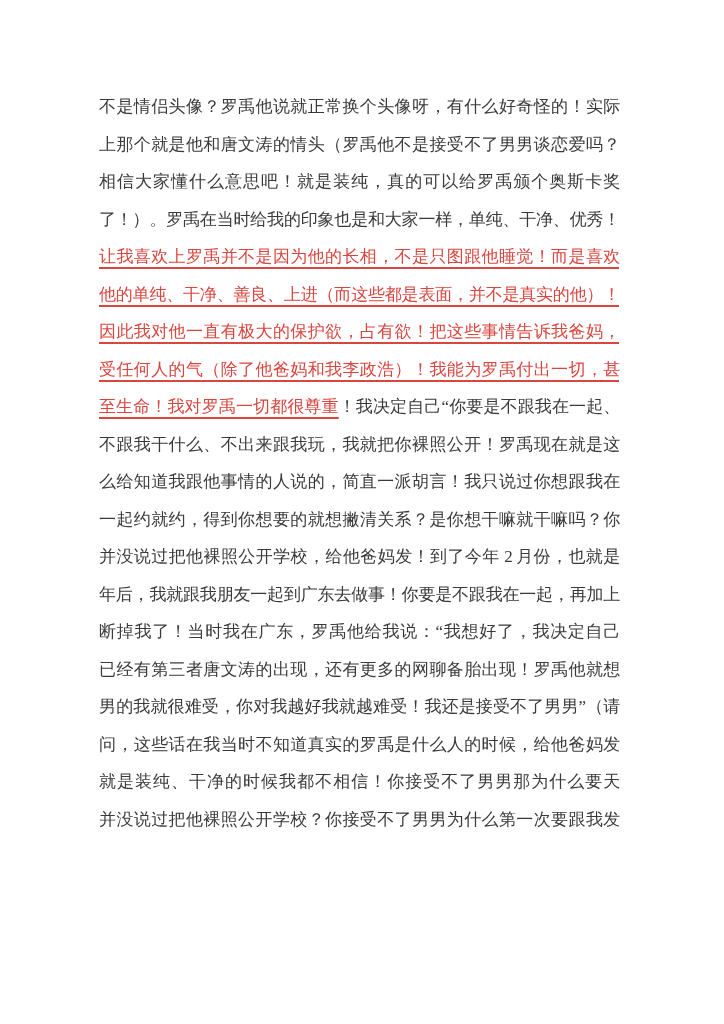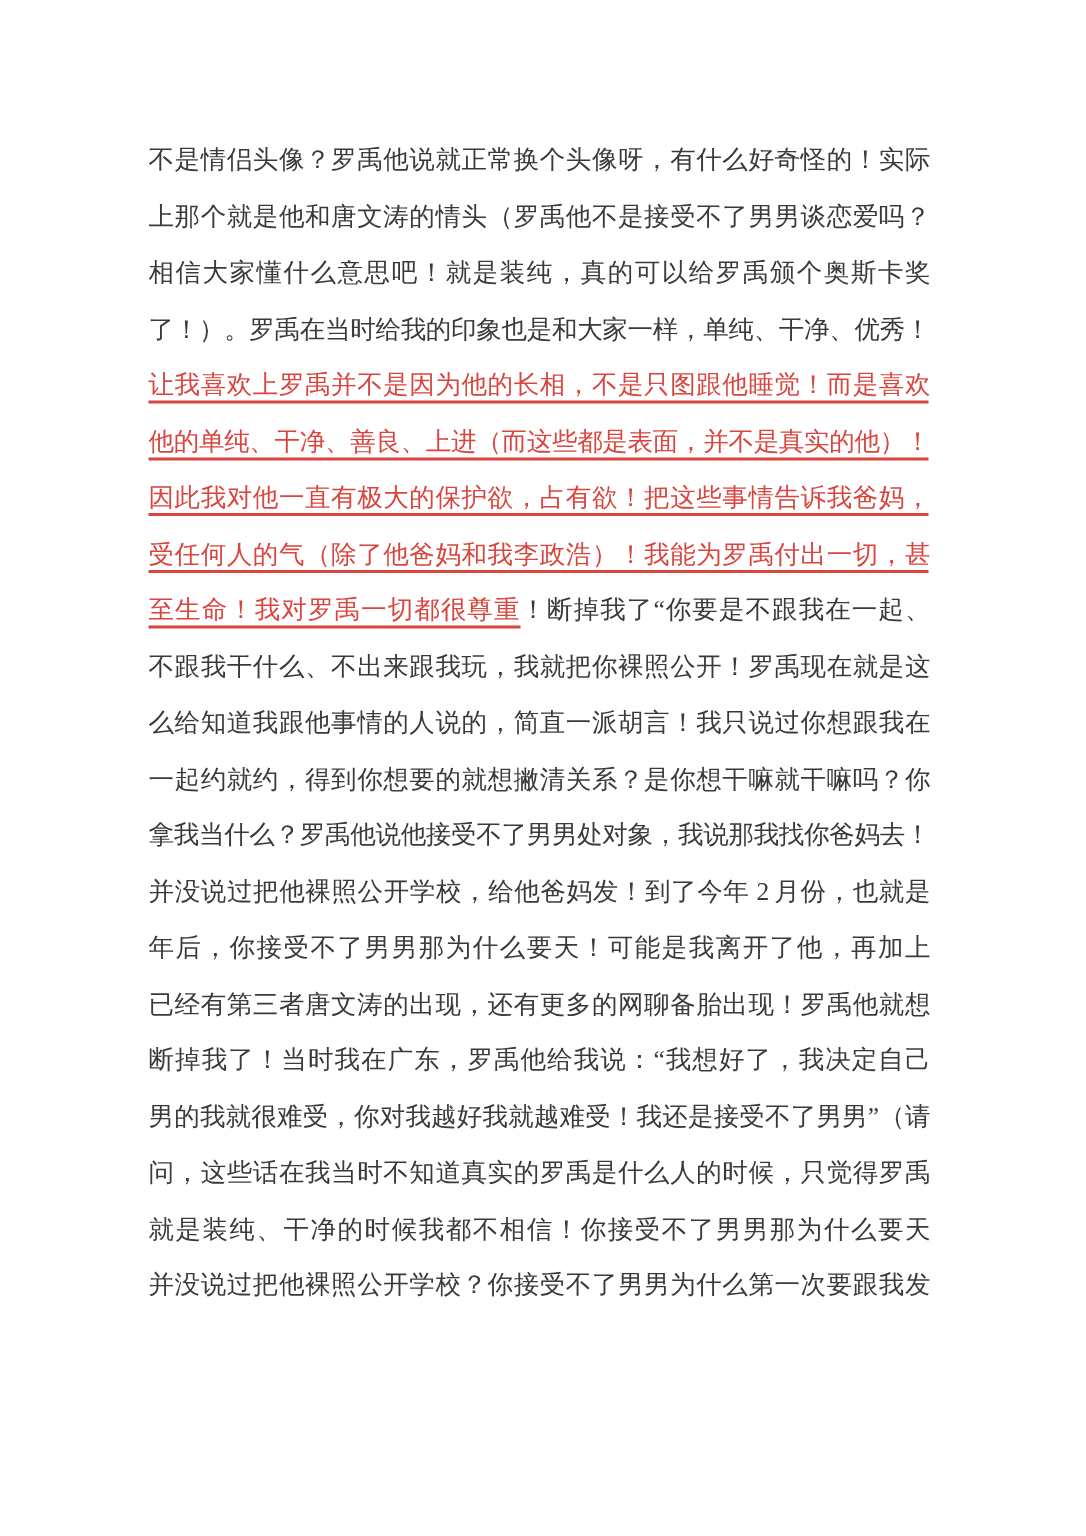--- a/index.html
+++ b/index.html
@@ -52,27 +52,26 @@
 <div class="doc-page">
   <div class="doc-text" id="doc-lines">
       <div class="line"><span class="seg">不是情侣头像？罗禹他说就正常换个头像呀，有什么好奇怪的！实际</span></div>
       <div class="line"><span class="seg">上那个就是他和唐文涛的情头（罗禹他不是接受不了男男谈恋爱吗？</span></div>
       <div class="line"><span class="seg">相信大家懂什么意思吧！就是装纯，真的可以给罗禹颁个奥斯卡奖</span></div>
       <div class="line"><span class="seg">了！）。罗禹在当时给我的印象也是和大家一样，单纯、干净、优秀！</span></div>
       <div class="line"><span class="seg red">让我喜欢上罗禹并不是因为他的长相，不是只图跟他睡觉！而是喜欢</span></div>
       <div class="line"><span class="seg red">他的单纯、干净、善良、上进（而这些都是表面，并不是真实的他）！</span></div>
       <div class="line"><span class="seg red">因此我对他一直有极大的保护欲，占有欲！把这些事情告诉我爸妈，</span></div>
       <div class="line"><span class="seg red">受任何人的气（除了他爸妈和我李政浩）！我能为罗禹付出一切，甚</span></div>
-      <div class="line"><span class="seg red">至生命！我对罗禹一切都很尊重</span><span class="seg">！断掉我了“你要是不跟我在一起、</span></div>
+      <div class="line"><span class="seg red">至生命！我对罗禹一切都很尊重</span><span class="seg">！我决定自己“你要是不跟我在一起、</span></div>
       <div class="line"><span class="seg">不跟我干什么、不出来跟我玩，我就把你裸照公开！罗禹现在就是这</span></div>
       <div class="line"><span class="seg">么给知道我跟他事情的人说的，简直一派胡言！我只说过你想跟我在</span></div>
       <div class="line"><span class="seg">一起约就约，得到你想要的就想撇清关系？是你想干嘛就干嘛吗？你</span></div>
-      <div class="line"><span class="seg">拿我当什么？罗禹他说他接受不了男男处对象，我说那我找你爸妈去！</span></div>
       <div class="line"><span class="seg">并没说过把他裸照公开学校，给他爸妈发！到了今年 2 月份，也就是</span></div>
-      <div class="line"><span class="seg">年后，你接受不了男男那为什么要天！可能是我离开了他，再加上</span></div>
+      <div class="line"><span class="seg">年后，我就跟我朋友一起到广东去做事！你要是不跟我在一起，再加上</span></div>
+      <div class="line"><span class="seg">断掉我了！当时我在广东，罗禹他给我说：“我想好了，我决定自己</span></div>
       <div class="line"><span class="seg">已经有第三者唐文涛的出现，还有更多的网聊备胎出现！罗禹他就想</span></div>
-      <div class="line"><span class="seg">断掉我了！当时我在广东，罗禹他给我说：“我想好了，我决定自己</span></div>
       <div class="line"><span class="seg">男的我就很难受，你对我越好我就越难受！我还是接受不了男男”（请</span></div>
-      <div class="line"><span class="seg">问，这些话在我当时不知道真实的罗禹是什么人的时候，只觉得罗禹</span></div>
+      <div class="line"><span class="seg">问，这些话在我当时不知道真实的罗禹是什么人的时候，给他爸妈发</span></div>
       <div class="line"><span class="seg">就是装纯、干净的时候我都不相信！你接受不了男男那为什么要天</span></div>
       <div class="line"><span class="seg">并没说过把他裸照公开学校？你接受不了男男为什么第一次要跟我发</span></div>
     </div>
 </div>
 
 </body></html>

